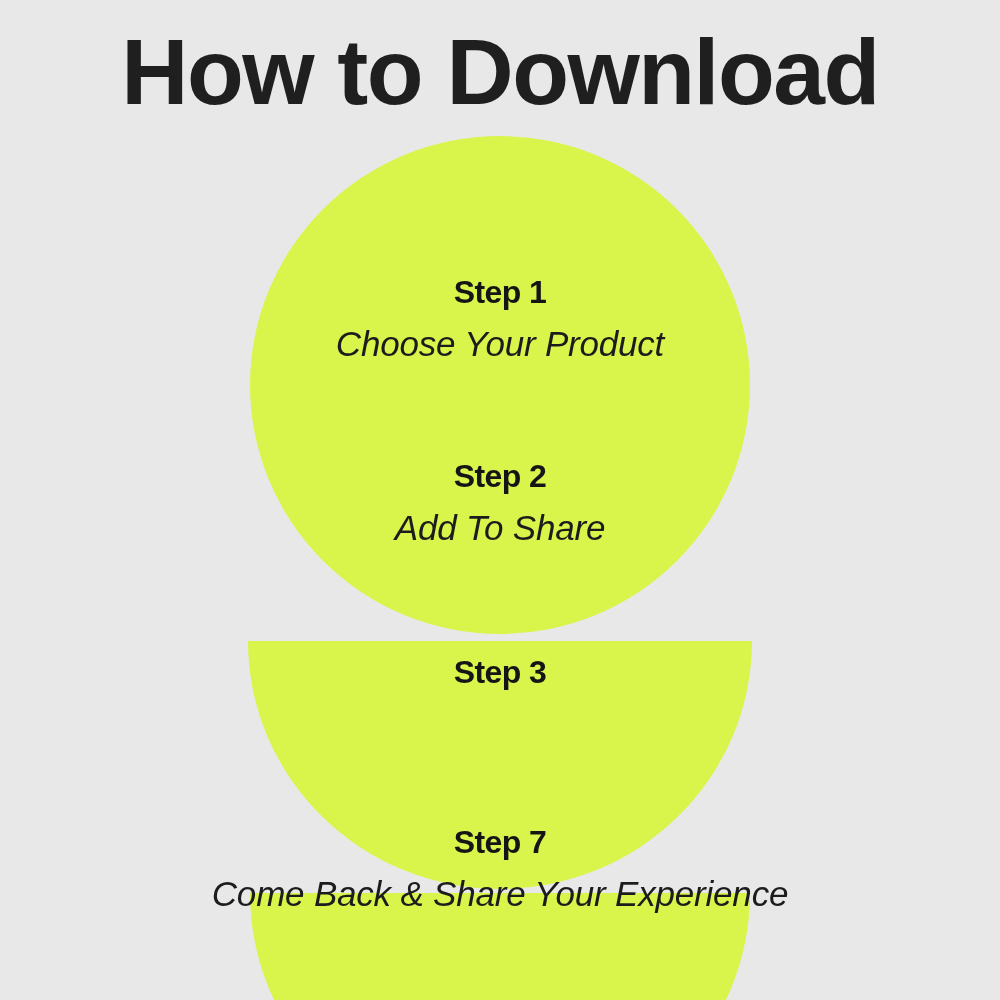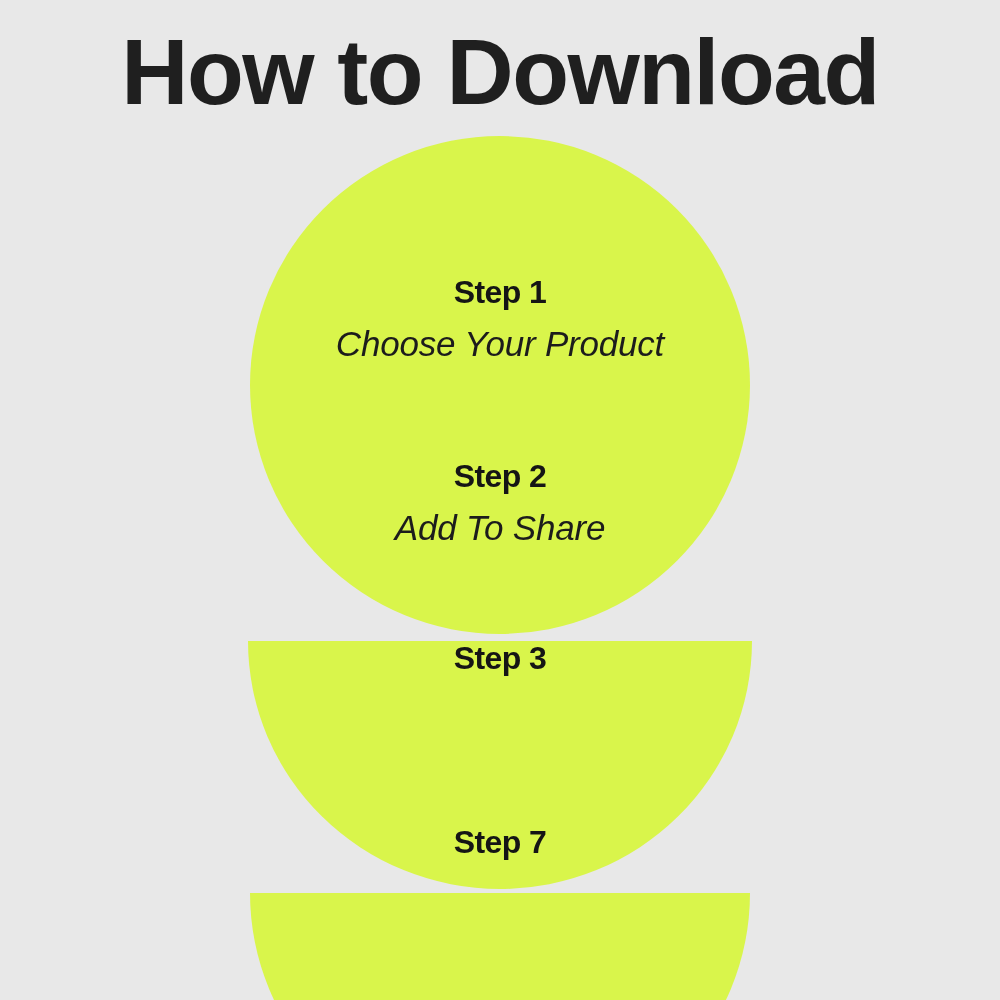--- a/index.html
+++ b/index.html
@@ -126,21 +126,21 @@
     letter-spacing: -0.2px;
     color: #1c1c1c;
     line-height: 1.0;
     margin-top: 18px;
     white-space: nowrap;
     font-style: italic;
   }
 
   .step-1 { top: 228px; }
   .step-2 { top: 412px; }
-  .step-3 { top: 594px; }
+  .step-3 { top: 608px; }
   .step-4 { top: 778px; }
 </style>
 </head>
 <body>
 
 <div id="poster">
 
   <div class="shape-layer">
     <div class="blob-1"></div>
     <div class="blob-2"></div>
@@ -162,16 +162,17 @@
       <div class="step-label">Step 2</div>
       <div class="step-desc">Add To Share</div>
     </div>
 
     <div class="step step-3">
       <div class="step-label">Step 3</div>
     </div>
 
     <div class="step step-4">
       <div class="step-label">Step 7</div>
+      <div class="step-desc">Come Back &amp; Share Your Experience</div>
     </div>
 
   </div>
 </div>
 
 </body></html>

